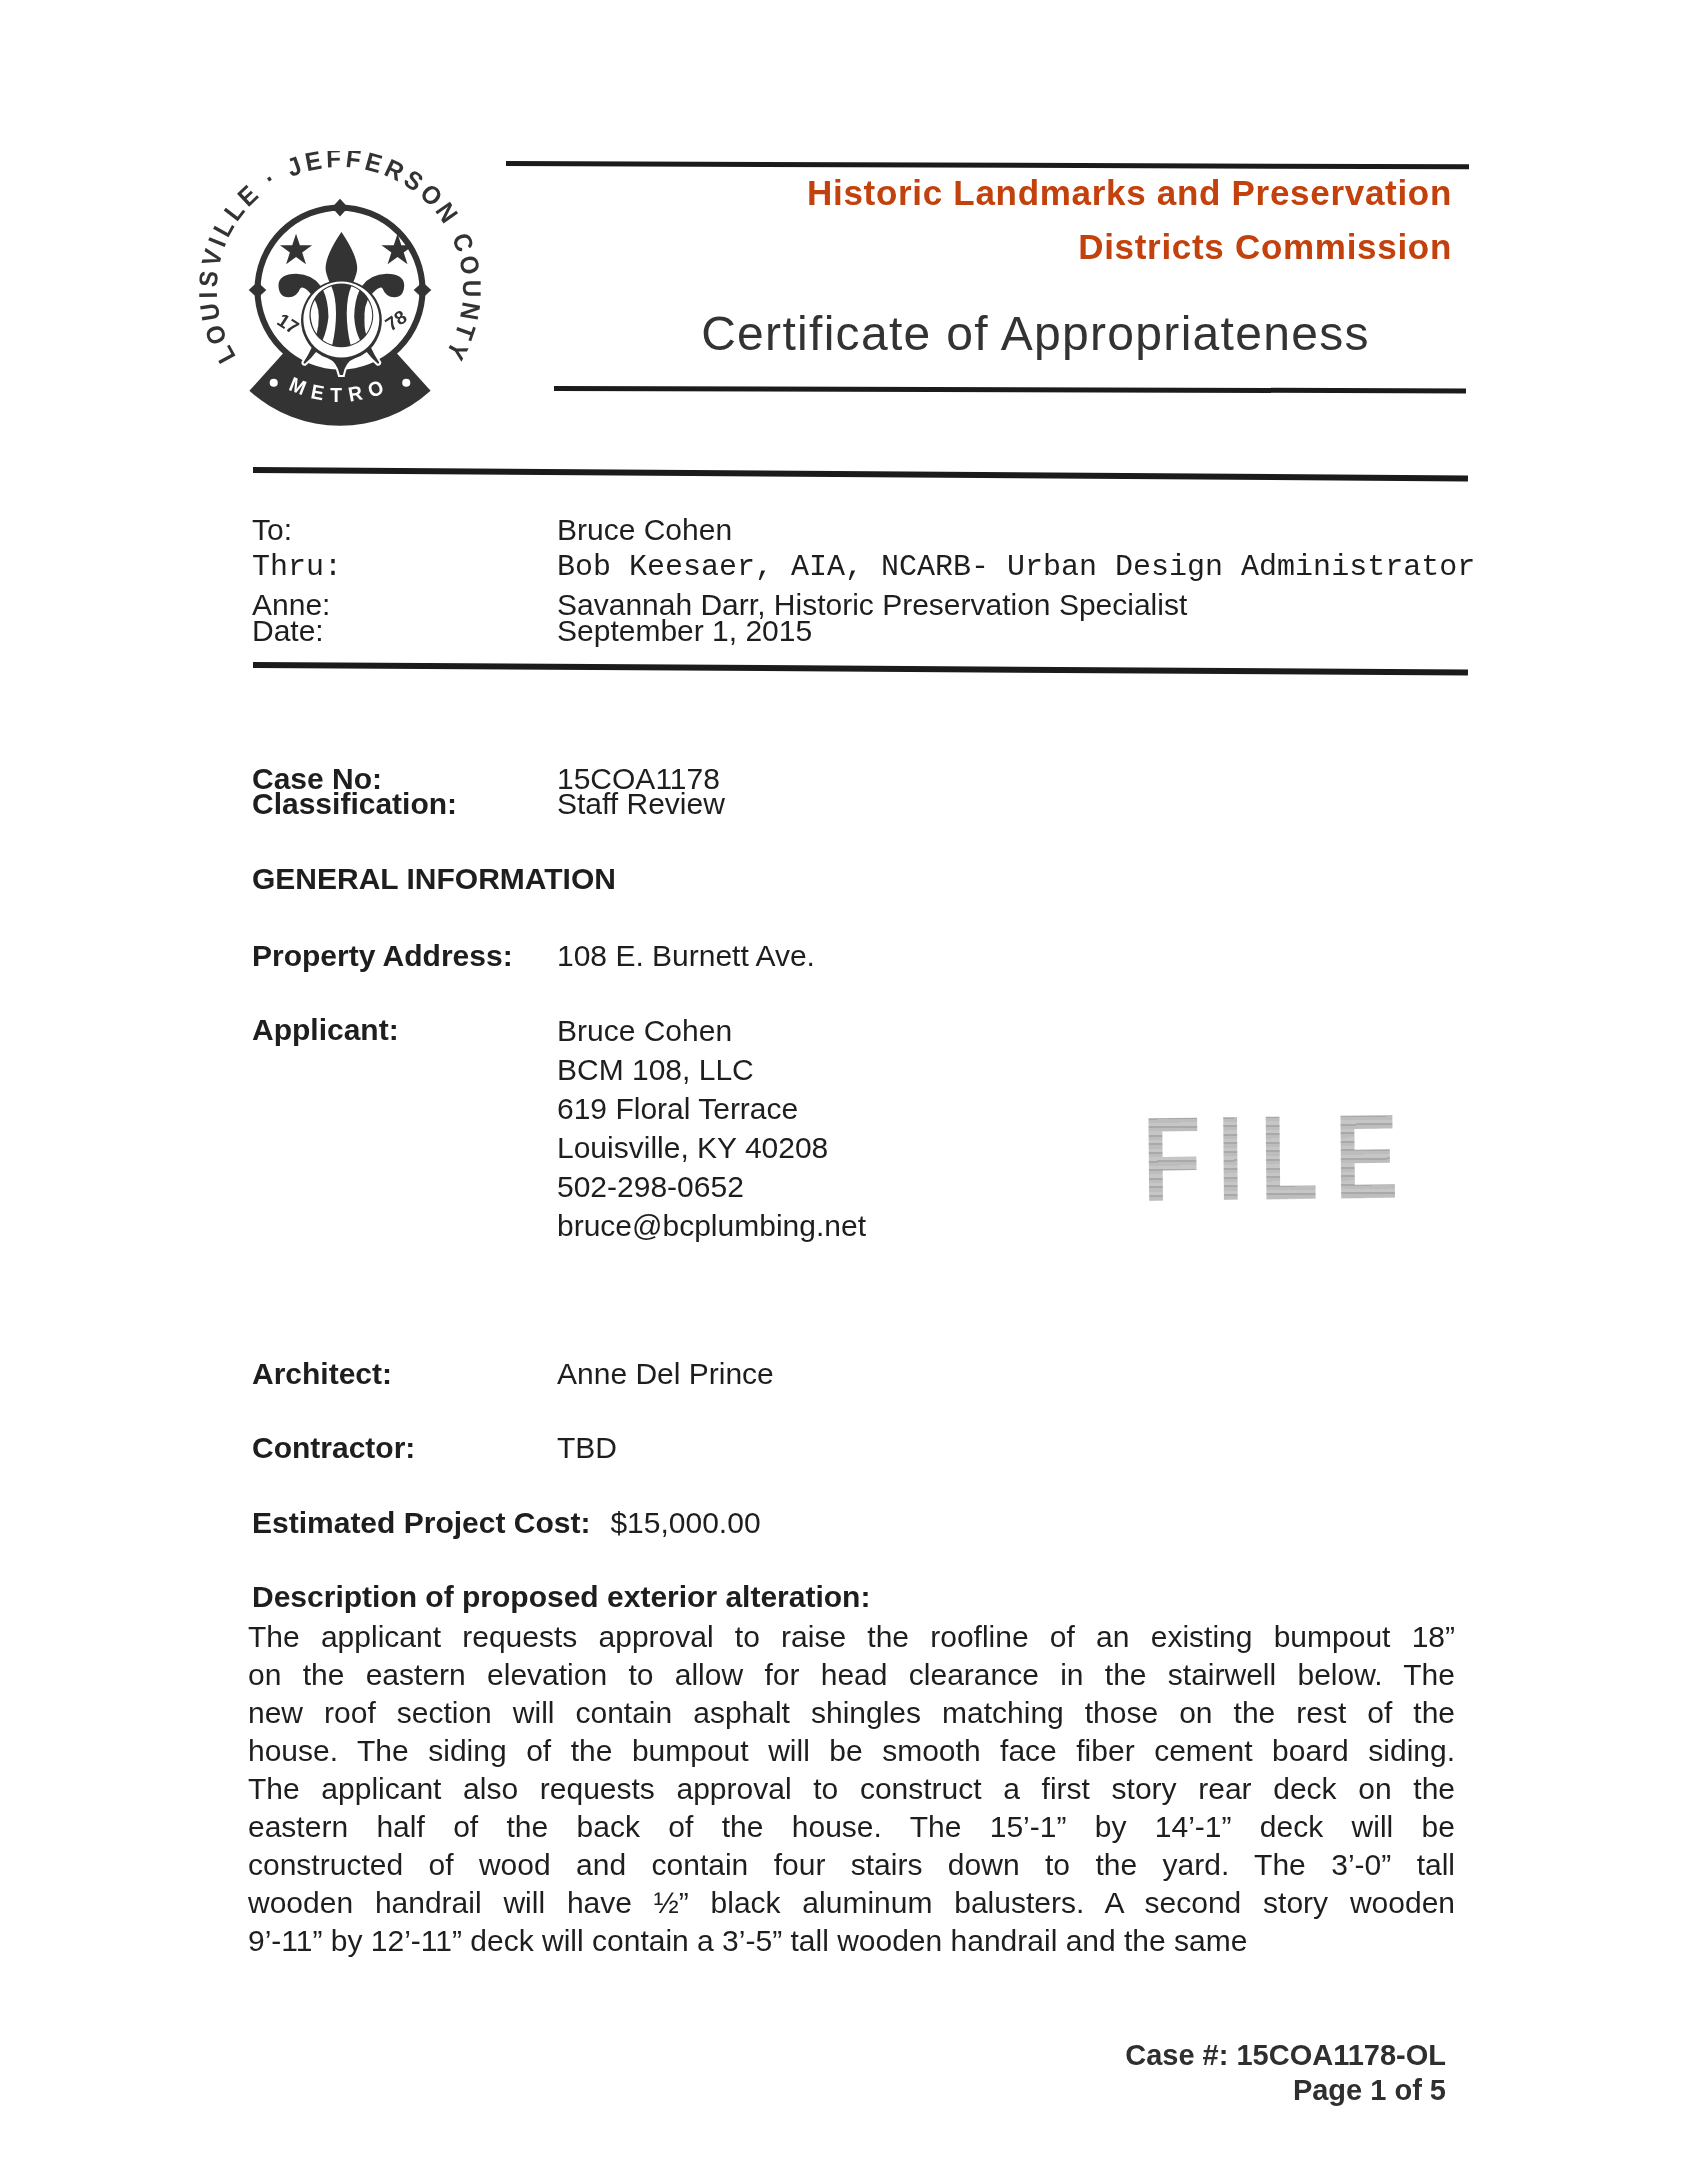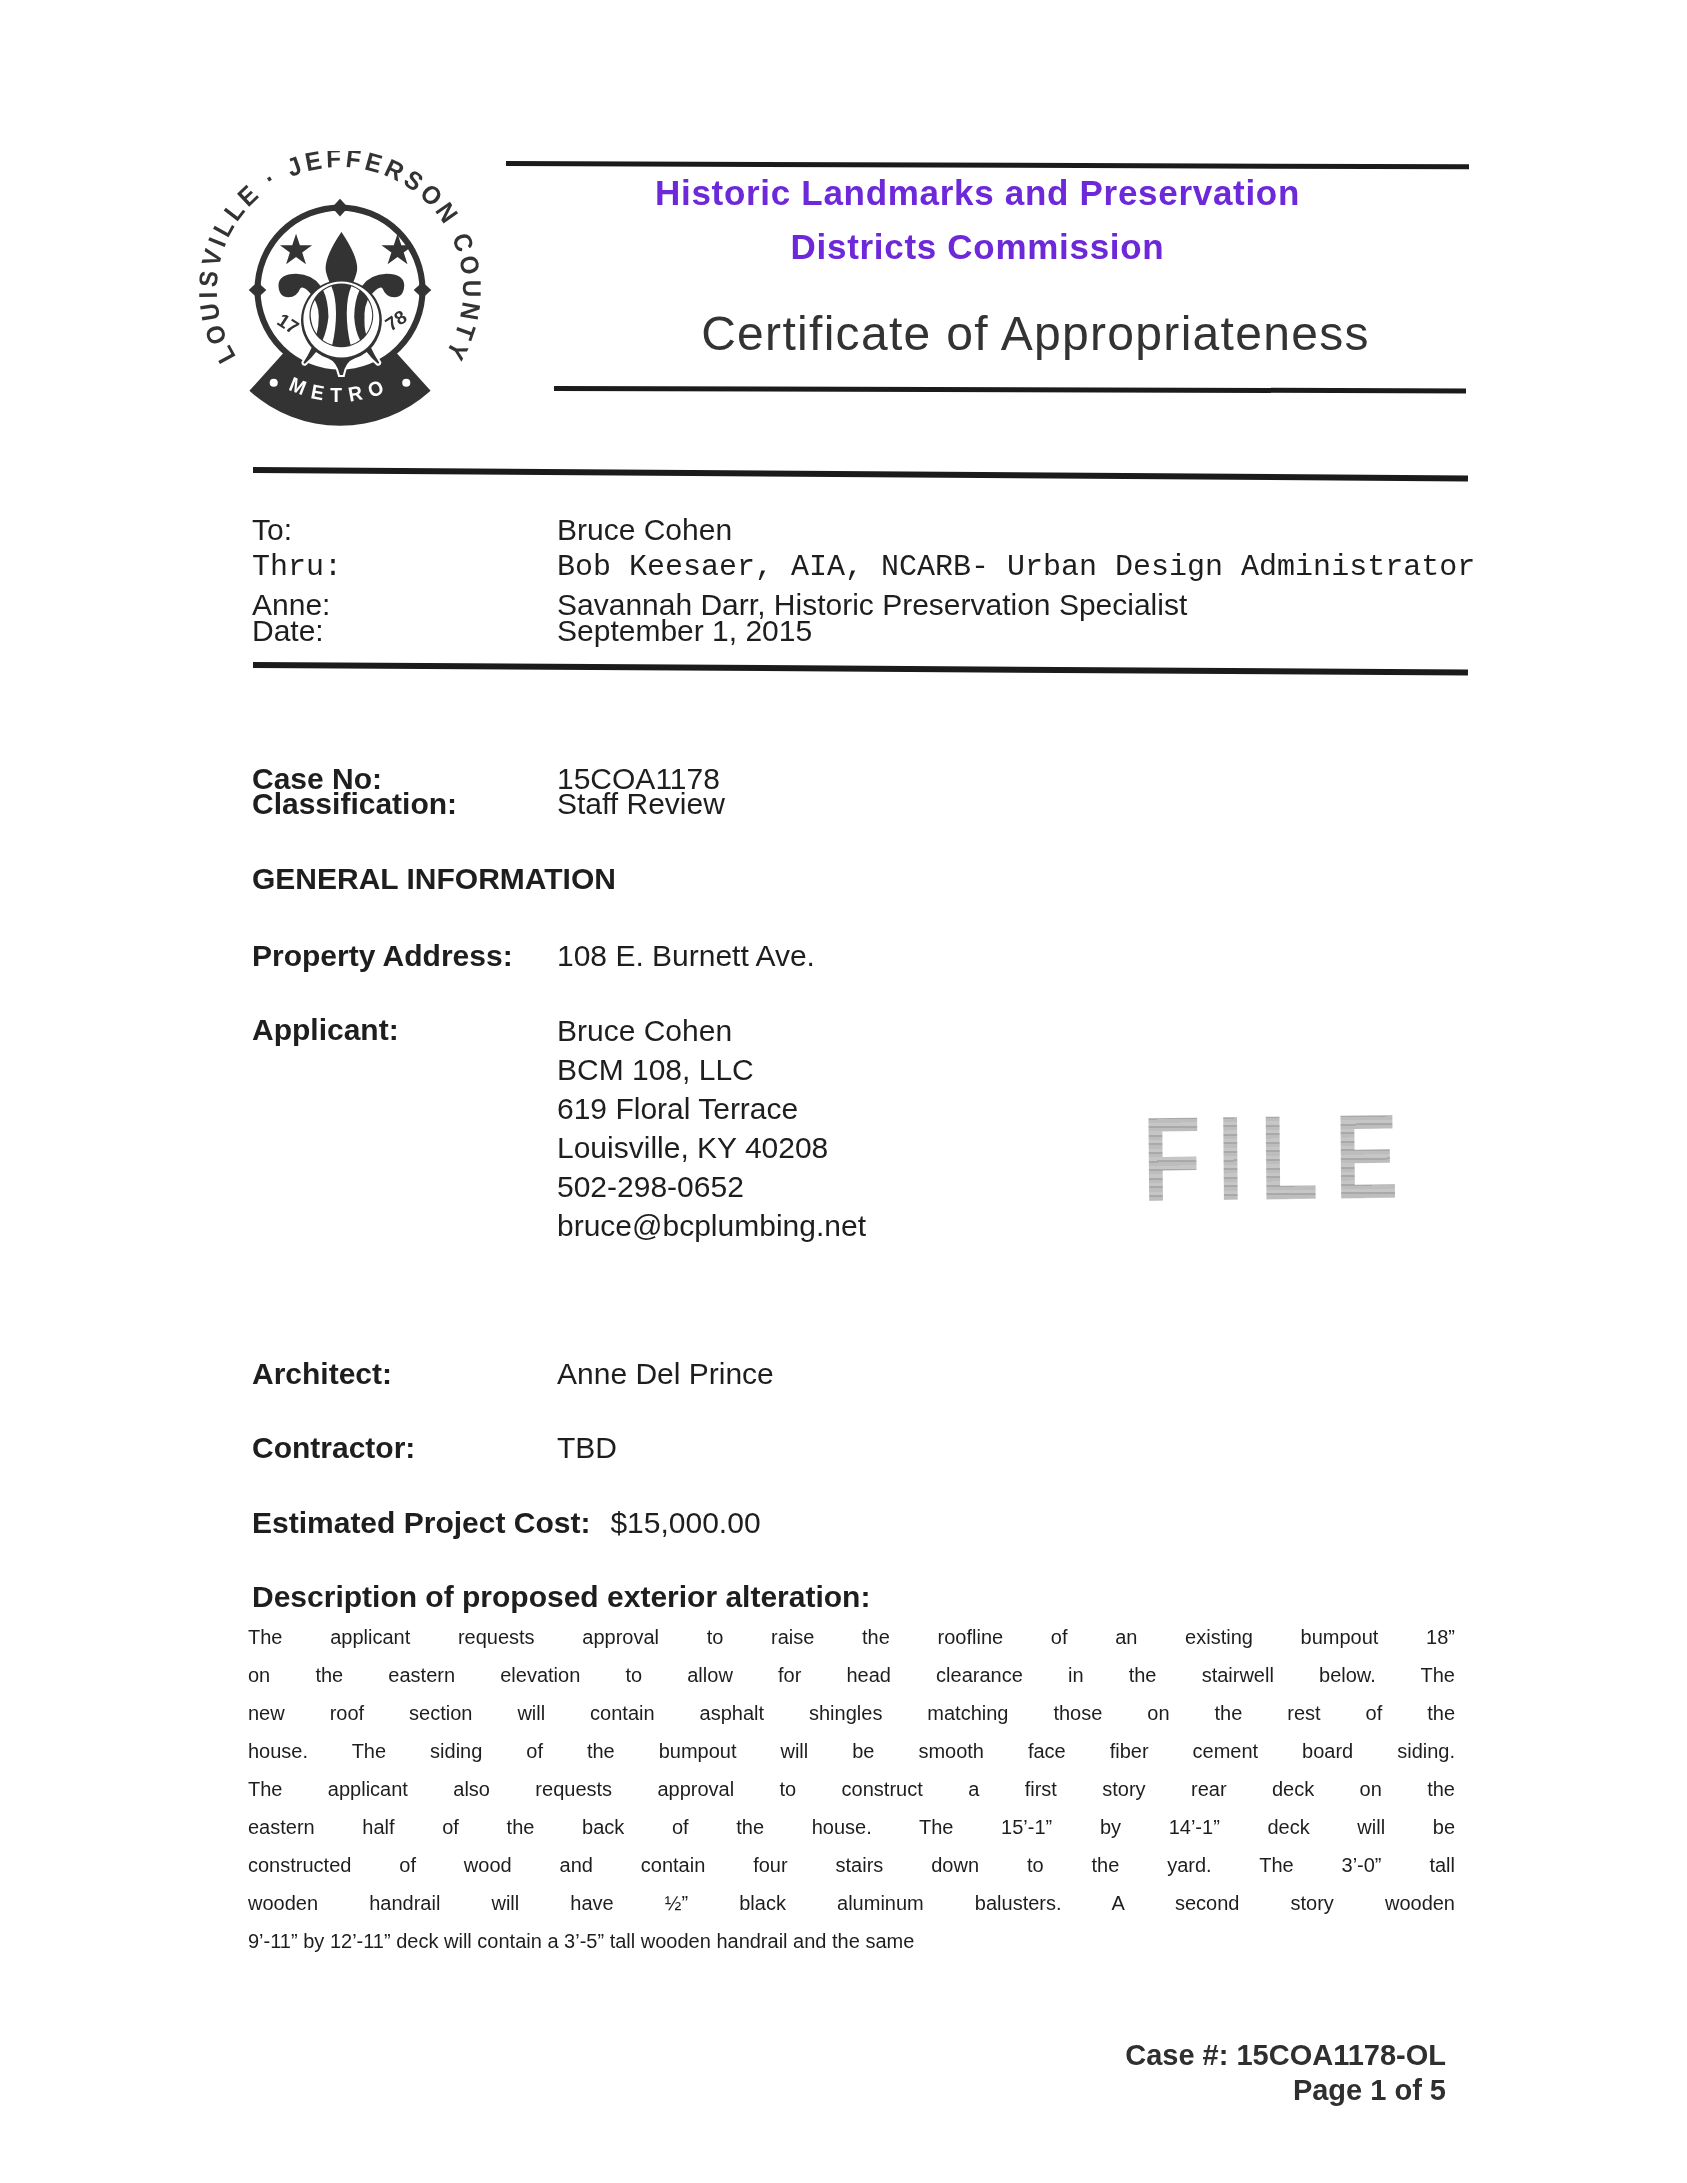--- a/index.html
+++ b/index.html
@@ -8,22 +8,22 @@
     position:relative; width:1687px; height:2183px; background:#ffffff;
     font-family:"Liberation Sans","DejaVu Sans",sans-serif; color:#1e1e1e;
     overflow:hidden; margin:0 auto;
   }
   .abs { position:absolute; }
   .rule { position:absolute; background:#1b1b1b; transform-origin:left center; }
   .b { font-weight:bold; }
   .t46 { font-size:30px; line-height:38px; }
 
   
-  .org-line { position:absolute; left:503px; width:949px; text-align:center;
-              font-size:35px; font-weight:bold; color:#6d28d9; letter-spacing:0.7px; }
+  .org-line { position:absolute; left:503px; width:949px; text-align:right;
+              font-size:35px; font-weight:bold; color:#c2410c; letter-spacing:0.7px; }
   .cert-title { position:absolute; left:503px; width:949px; text-align:center;
                 font-size:48px; color:#333; letter-spacing:1.3px;
                 transform:translateX(58px); }
 
   
   .row { position:absolute; left:252px; font-size:30px; line-height:38px; white-space:nowrap; }
   .lab { display:inline-block; width:305px; }
   .applicant-lines > div { line-height:39px; }
 
   
@@ -32,21 +32,21 @@
     font-size:120px; font-weight:bold; letter-spacing:20px; line-height:99px;
     color:#b5b5b5;
     background:repeating-linear-gradient(0deg,#bdbdbd 0 3.3px,#a9a9a9 3.3px 5.3px,#c6c6c6 5.3px 8.6px);
     -webkit-background-clip:text; background-clip:text;
     -webkit-text-fill-color:transparent;
     transform:scaleX(0.80) rotate(-0.6deg); transform-origin:left top;
   }
 
   
   .para { position:absolute; left:248px; top:1618px; width:1207px;
-          font-size:20px; line-height:38px; }
+          font-size:30px; line-height:38px; }
   .para > div { text-align:justify; text-align-last:justify; white-space:nowrap; }
   .para > div:last-child { text-align-last:left; }
 
   .footer { position:absolute; right:241px; top:2038px; text-align:right;
             font-size:29px; font-weight:bold; line-height:35px; color:#2f2f2f; }
 
   .seal-svg text { font-family:"Liberation Sans","DejaVu Sans",sans-serif; }
 </style>
 </head>
 <body>

